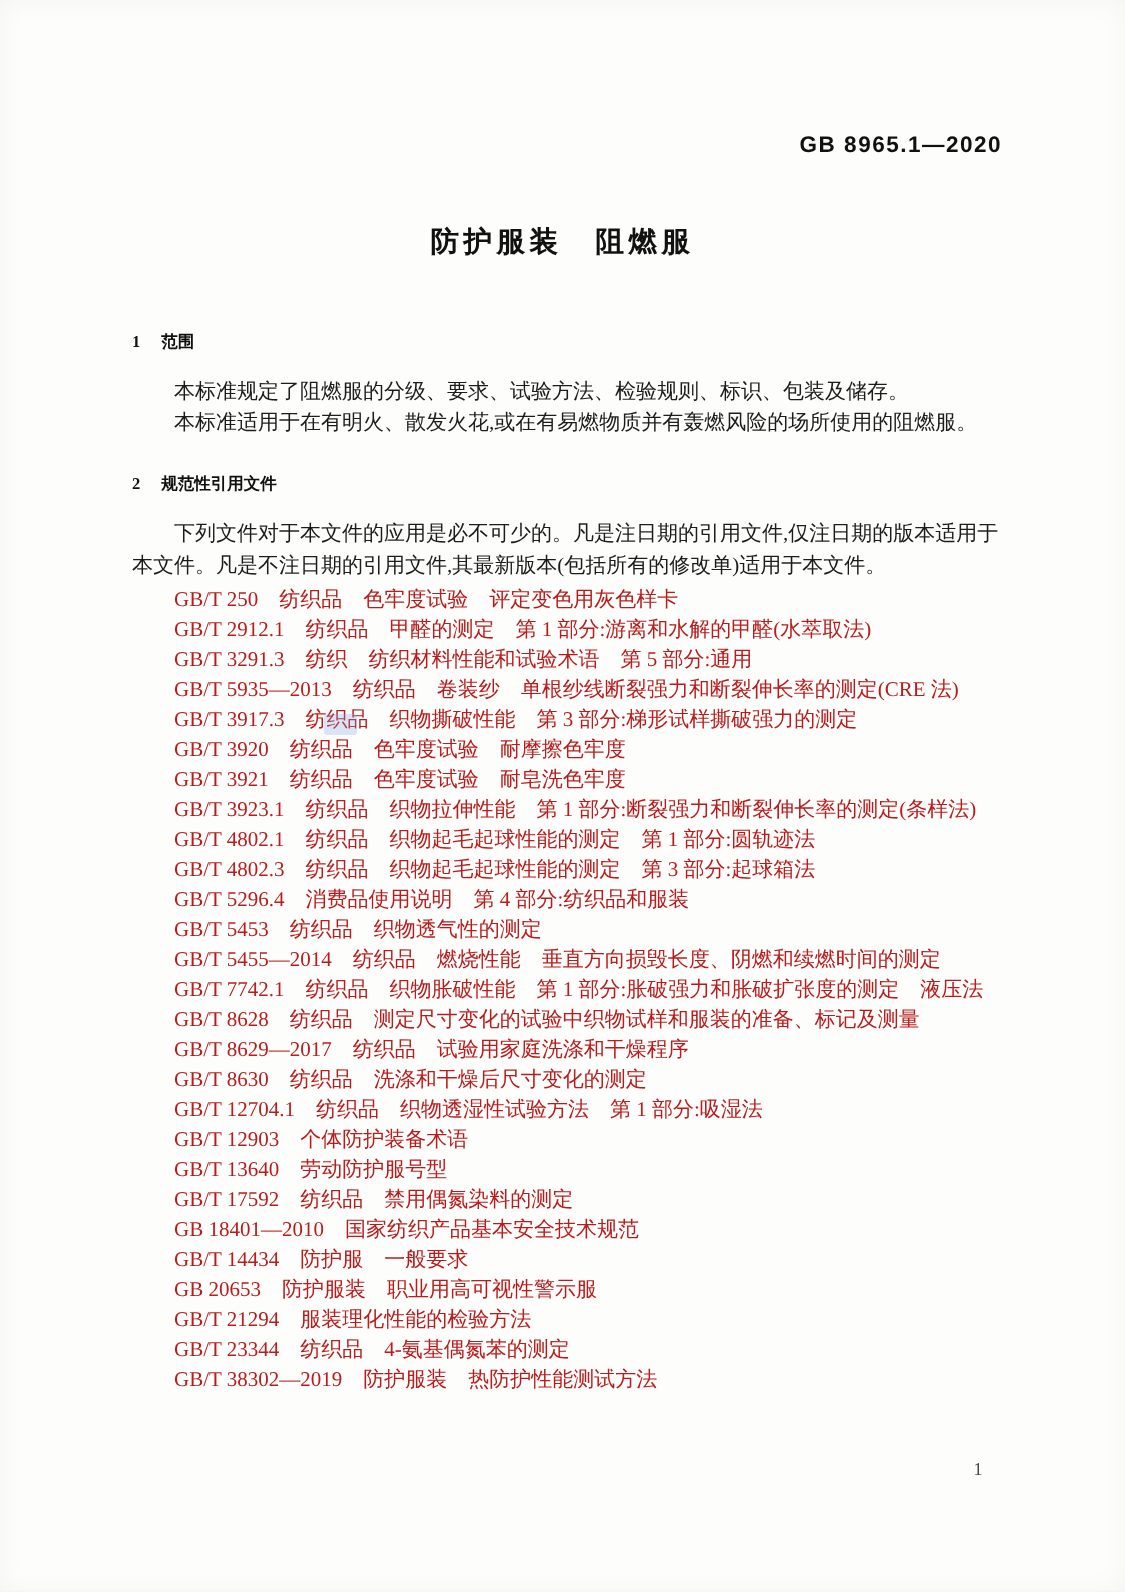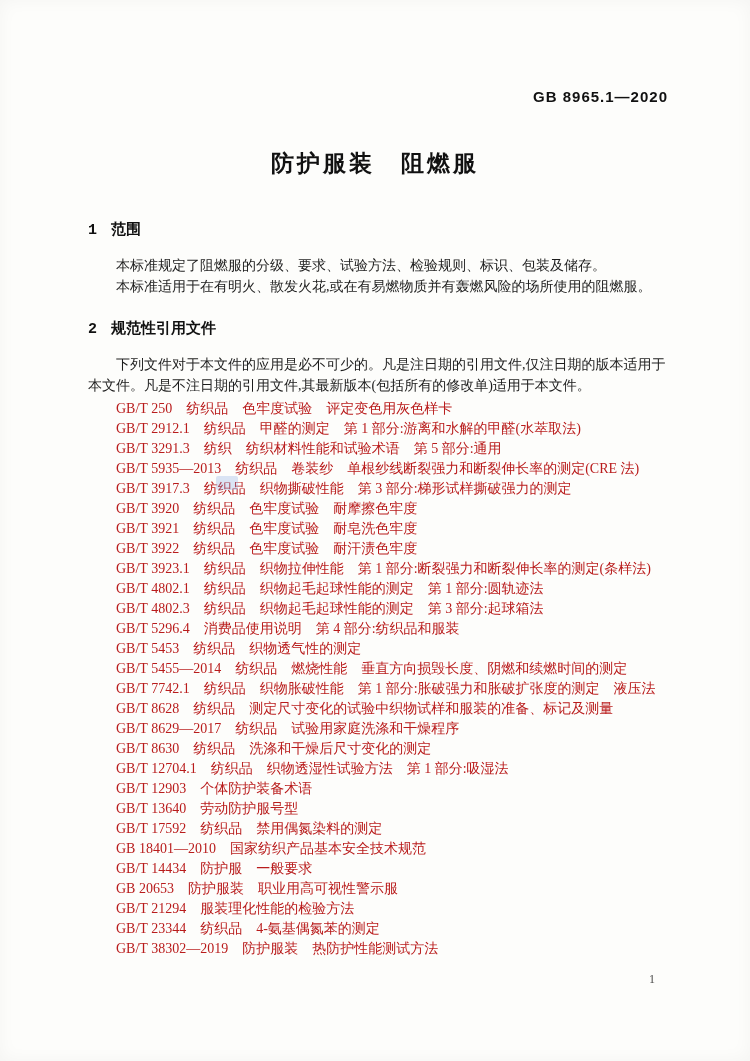--- a/index.html
+++ b/index.html
@@ -31,35 +31,35 @@
   }
   .doc-title {
     position: absolute;
     top: 148px;
     left: 0;
     width: 100%;
     margin: 0;
     text-align: center;
     font-family: "Liberation Sans", "DejaVu Sans", sans-serif;
     font-weight: bold;
-    font-size: 23px;
+    font-size: 19px;
     letter-spacing: 3px;
     color: #111;
   }
   .content {
     position: absolute;
     left: 88px;
     right: 84px;
     top: 220px;
   }
   .sec-heading {
     margin: 0 0 16px 0;
-    font-family: Liberation Mono, monospace;
+    font-family: Liberation Serif, serif;
     font-weight: bold;
-    font-size: 15px;
+    font-size: 11px;
     color: #111;
   }
   .sec-heading .sec-num { margin-right: 14px; }
   .para {
     margin: 0;
     font-size: 14px;
     line-height: 21px;
     text-indent: 2em;
     color: #1c1c1c;
   }
@@ -116,21 +116,20 @@
     <p class="para intro-gap">下列文件对于本文件的应用是必不可少的。凡是注日期的引用文件,仅注日期的版本适用于本文件。凡是不注日期的引用文件,其最新版本(包括所有的修改单)适用于本文件。</p>
 
     <div class="ref-list">
         <div class="ref-item">GB/T 250　纺织品　色牢度试验　评定变色用灰色样卡</div>
         <div class="ref-item">GB/T 2912.1　纺织品　甲醛的测定　第 1 部分:游离和水解的甲醛(水萃取法)</div>
         <div class="ref-item">GB/T 3291.3　纺织　纺织材料性能和试验术语　第 5 部分:通用</div>
         <div class="ref-item">GB/T 5935—2013　纺织品　卷装纱　单根纱线断裂强力和断裂伸长率的测定(CRE 法)</div>
         <div class="ref-item">GB/T 3917.3　纺织品　织物撕破性能　第 3 部分:梯形试样撕破强力的测定</div>
         <div class="ref-item">GB/T 3920　纺织品　色牢度试验　耐摩擦色牢度</div>
         <div class="ref-item">GB/T 3921　纺织品　色牢度试验　耐皂洗色牢度</div>
-        <div class="ref-item">GB/T 3922　纺织品　色牢度试验　耐汗渍色牢度</div>
         <div class="ref-item">GB/T 3923.1　纺织品　织物拉伸性能　第 1 部分:断裂强力和断裂伸长率的测定(条样法)</div>
         <div class="ref-item">GB/T 4802.1　纺织品　织物起毛起球性能的测定　第 1 部分:圆轨迹法</div>
         <div class="ref-item">GB/T 4802.3　纺织品　织物起毛起球性能的测定　第 3 部分:起球箱法</div>
         <div class="ref-item">GB/T 5296.4　消费品使用说明　第 4 部分:纺织品和服装</div>
         <div class="ref-item">GB/T 5453　纺织品　织物透气性的测定</div>
         <div class="ref-item">GB/T 5455—2014　纺织品　燃烧性能　垂直方向损毁长度、阴燃和续燃时间的测定</div>
         <div class="ref-item">GB/T 7742.1　纺织品　织物胀破性能　第 1 部分:胀破强力和胀破扩张度的测定　液压法</div>
         <div class="ref-item">GB/T 8628　纺织品　测定尺寸变化的试验中织物试样和服装的准备、标记及测量</div>
         <div class="ref-item">GB/T 8629—2017　纺织品　试验用家庭洗涤和干燥程序</div>
         <div class="ref-item">GB/T 8630　纺织品　洗涤和干燥后尺寸变化的测定</div>

